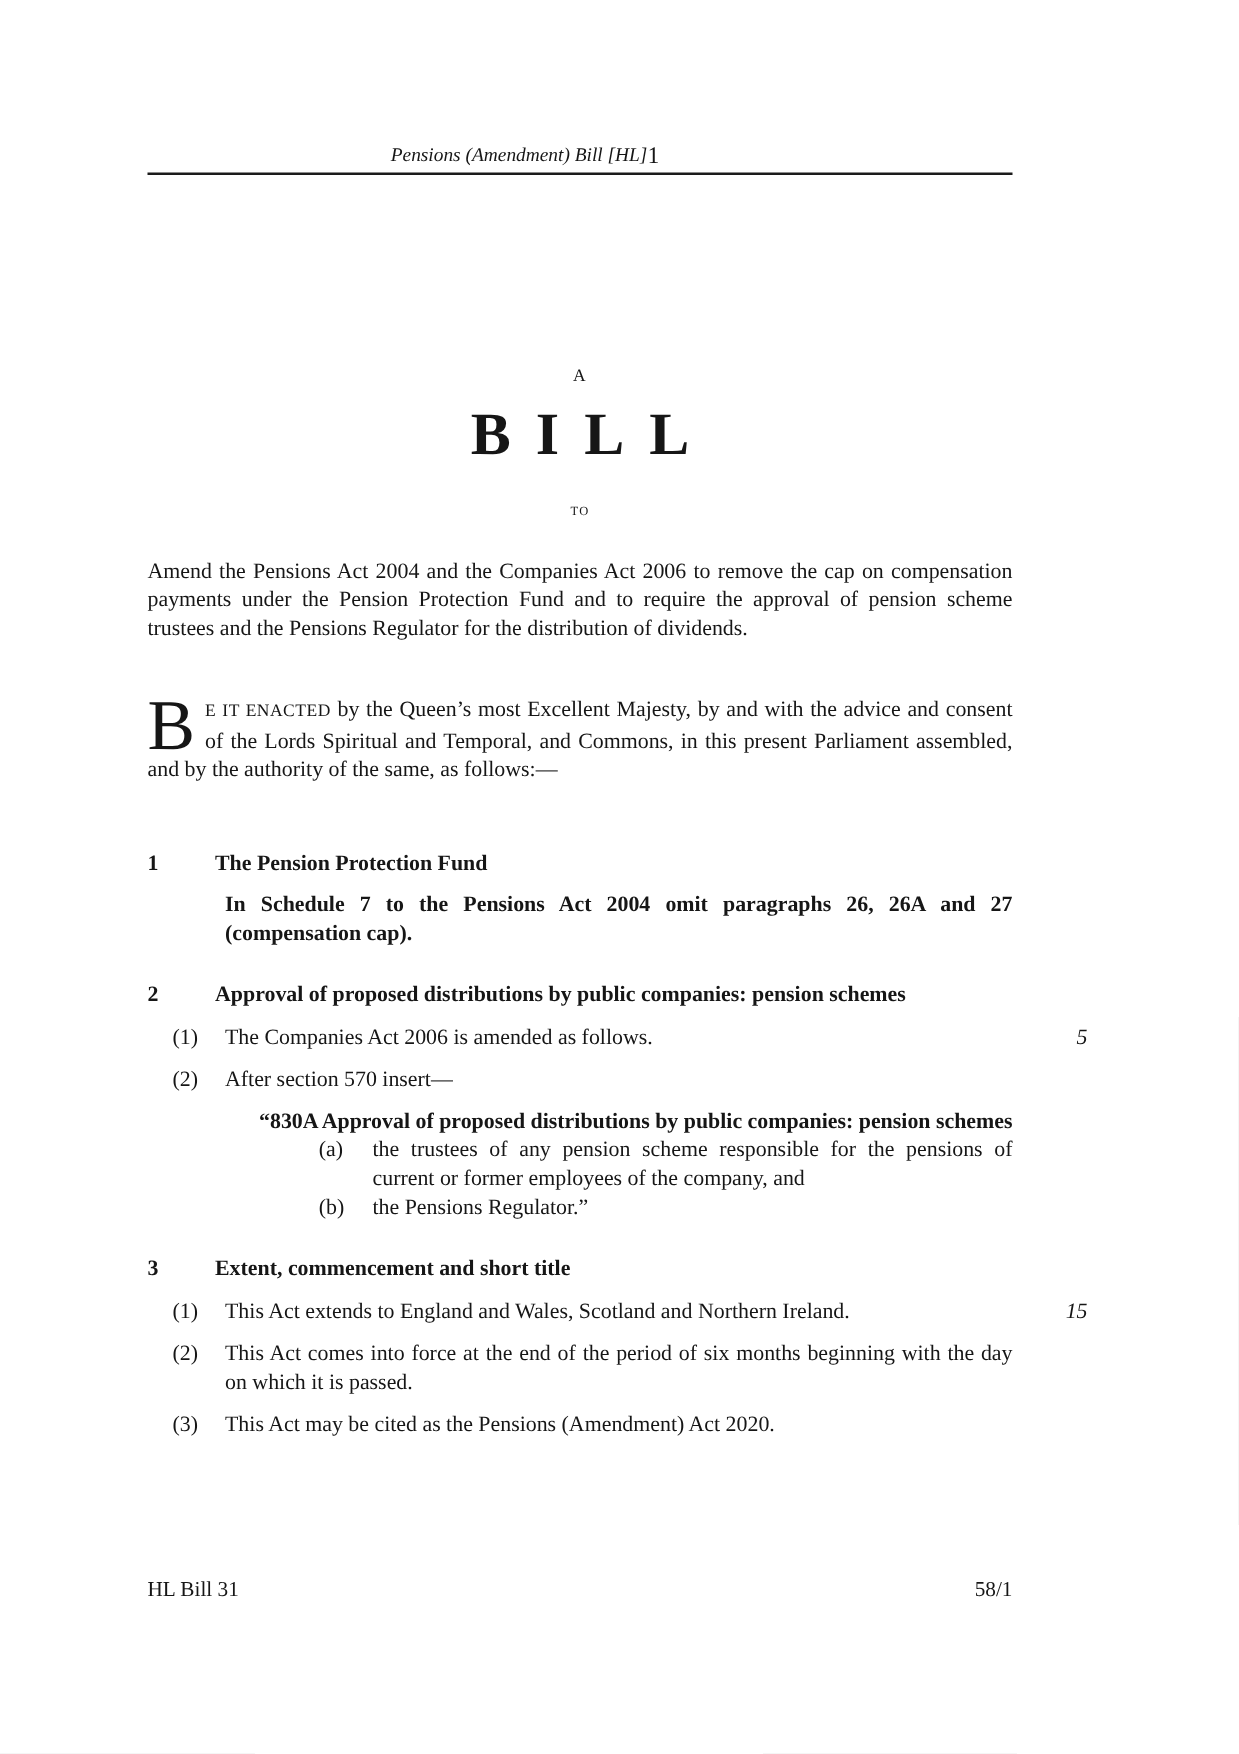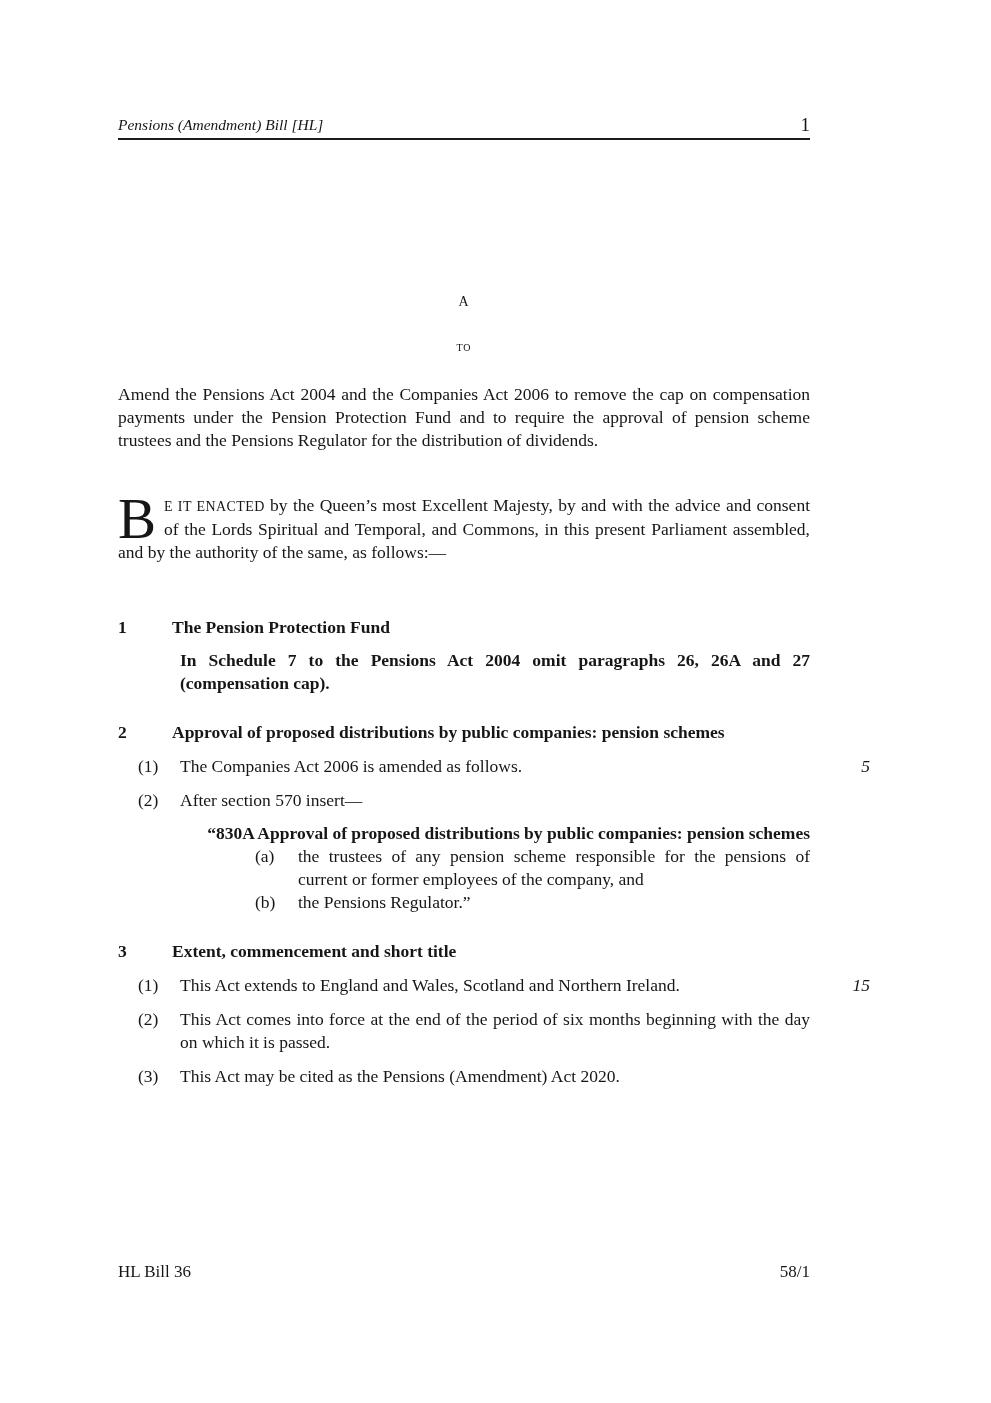--- a/index.html
+++ b/index.html
@@ -11,24 +11,24 @@
     background: #ffffff;
     color: #161616;
     font-family: "Liberation Serif", serif;
     font-size: 17.5px;
     line-height: 23px;
     padding-top: 115px;
     overflow: hidden;
   }
   
   .header {
-    margin-left: 118px;
-    width: 692px;
-    display: flex;
-    justify-content: space-between;
+    margin-left: 74px;
+    width: 692px;
+    display: flex;
+    justify-content: center;
     align-items: flex-end;
   }
   .running-title {
     font-style: italic;
     font-size: 15.5px;
     line-height: 20px;
   }
   .page-num {
     font-size: 19px;
     line-height: 20px;
@@ -164,20 +164,21 @@
 <div class="page">
 
   <div class="header">
     <span class="running-title">Pensions (Amendment) Bill [HL]</span>
     <span class="page-num">1</span>
   </div>
   <hr class="rule">
 
   <div class="masthead">
     <div class="mast-a">A</div>
+    <div class="mast-bill">BILL</div>
     <div class="mast-to">TO</div>
   </div>
 
   <p class="long-title">Amend the Pensions Act 2004 and the Companies Act 2006 to remove the cap on compensation payments under the Pension Protection Fund and to require the approval of pension scheme trustees and the Pensions Regulator for the distribution of dividends.</p>
 
   <p class="enacting">
     <span class="dropcap">B</span><span class="smallcaps">E IT ENACTED</span><span> by the Queen’s most Excellent Majesty, by and with the advice and consent of the Lords Spiritual and Temporal, and Commons, in this present Parliament assembled, and by the authority of the same, as follows:—</span>
   </p>
 
   <div class="section">
@@ -229,17 +230,17 @@
       <span class="sub-marker">(2)</span>
       <span class="sub-text">This Act comes into force at the end of the period of six months beginning with the day on which it is passed.</span>
     </div>
     <div class="subsection">
       <span class="sub-marker">(3)</span>
       <span class="sub-text">This Act may be cited as the Pensions (Amendment) Act 2020.</span>
     </div>
   </div>
 
   <div class="footer">
-    <span>HL Bill 36</span>
+    <span>HL Bill 31</span>
     <span>58/1</span>
   </div>
 
 </div>
 
 </body></html>

